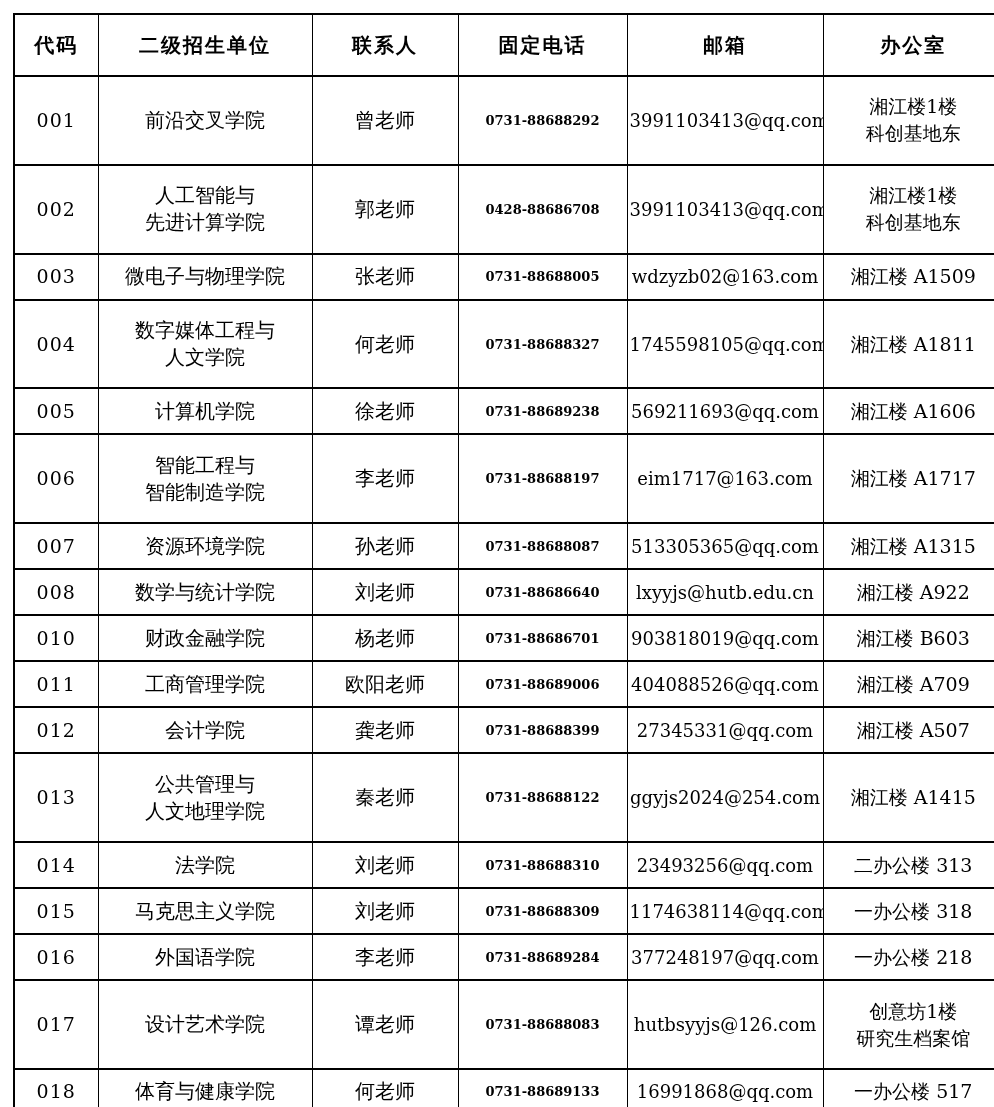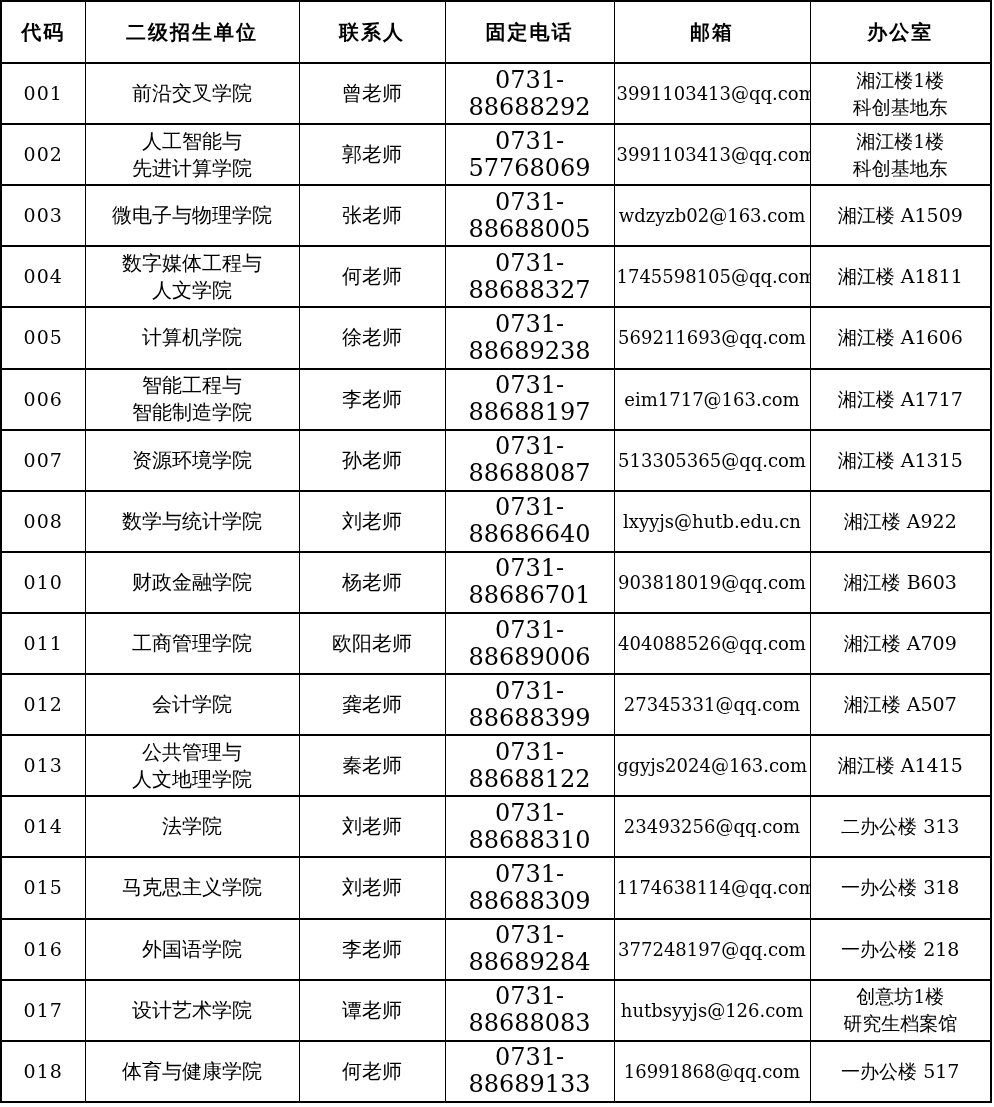--- a/index.html
+++ b/index.html
@@ -10,21 +10,21 @@
   body {
     width: 994px;
     height: 1107px;
     font-family: "DejaVu Serif", "Liberation Serif", serif;
     color: #000000;
   }
   .page {
     width: 994px;
     height: 818px;
     box-sizing: border-box;
-    padding: 0;
+    padding: 13px;
     background: #ffffff;
   }
   table.contact-table {
     width: 990px;
     height: 1103px;
     border-collapse: collapse;
     table-layout: fixed;
     background: #ffffff;
   }
   .contact-table th,
@@ -58,21 +58,21 @@
   }
   
   col.c-code   { width: 84px;  }
   col.c-unit   { width: 214px; }
   col.c-person { width: 146px; }
   col.c-phone  { width: 169px; }
   col.c-email  { width: 196px; }
   col.c-office { width: 181px; }
 
   .contact-table td[data-col="code"]  { font-size: 19px; letter-spacing: 1px; margin-top: 20px; }
-  .contact-table td[data-col="phone"] { font-size: 24px; }
+  .contact-table td[data-col="phone"] { font-size: 13px; font-weight: bold; }
   .contact-table td[data-col="email"] { font-size: 18px; margin-left: 11px; }
   .contact-table td[data-col="office"]{ font-size: 19px; margin-left: 46px; }
 </style>
 </head>
 <body>
 
 <div class="page">
   <table class="contact-table">
     <colgroup>
       <col class="c-code">
@@ -100,21 +100,21 @@
     <td data-col="phone">0731-88688292</td>
     <td data-col="email">3991103413@qq.com</td>
     <td data-col="office">湘江楼1楼
 科创基地东</td>
   </tr>
         <tr>
     <td data-col="code">002</td>
     <td data-col="unit">人工智能与
 先进计算学院</td>
     <td data-col="contact">郭老师</td>
-    <td data-col="phone">0731-57768069</td>
+    <td data-col="phone">0428-88686708</td>
     <td data-col="email">3991103413@qq.com</td>
     <td data-col="office">湘江楼1楼
 科创基地东</td>
   </tr>
         <tr>
     <td data-col="code">003</td>
     <td data-col="unit">微电子与物理学院</td>
     <td data-col="contact">张老师</td>
     <td data-col="phone">0731-88688005</td>
     <td data-col="email">wdzyzb02@163.com</td>
@@ -185,21 +185,21 @@
     <td data-col="phone">0731-88688399</td>
     <td data-col="email">27345331@qq.com</td>
     <td data-col="office">湘江楼 A507</td>
   </tr>
         <tr>
     <td data-col="code">013</td>
     <td data-col="unit">公共管理与
 人文地理学院</td>
     <td data-col="contact">秦老师</td>
     <td data-col="phone">0731-88688122</td>
-    <td data-col="email">ggyjs2024@163.com</td>
+    <td data-col="email">ggyjs2024@254.com</td>
     <td data-col="office">湘江楼 A1415</td>
   </tr>
         <tr>
     <td data-col="code">014</td>
     <td data-col="unit">法学院</td>
     <td data-col="contact">刘老师</td>
     <td data-col="phone">0731-88688310</td>
     <td data-col="email">23493256@qq.com</td>
     <td data-col="office">二办公楼 313</td>
   </tr>

